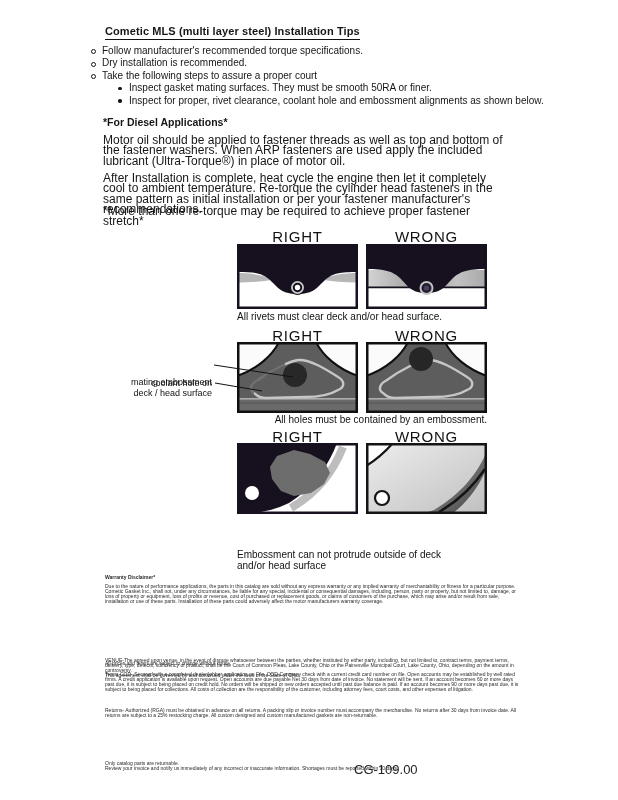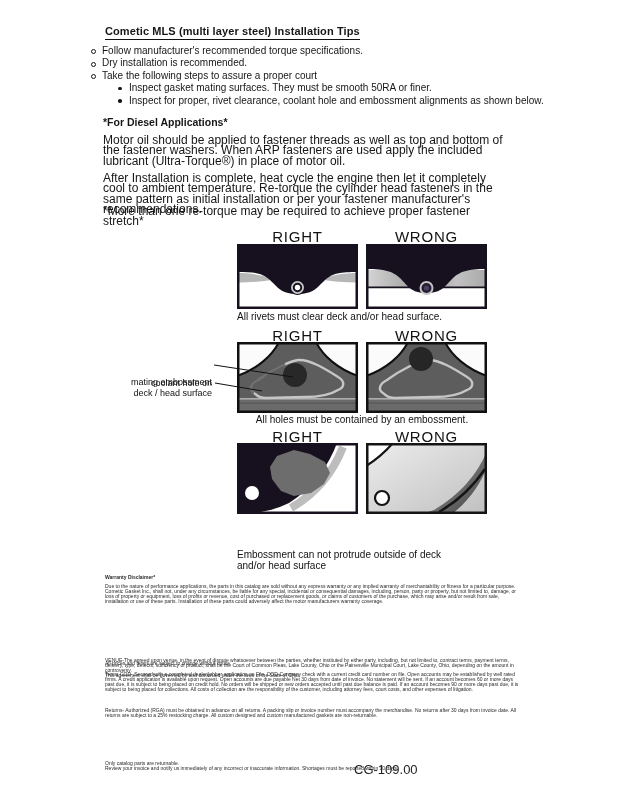--- a/index.html
+++ b/index.html
@@ -128,21 +128,21 @@
     <path d="M0,0 H42 C35,14 20,27 0,34 Z" fill="#fbfbfb"></path>
     <path d="M42,0 C35,14 20,27 0,34" stroke="#101010" stroke-width="2" fill="none"></path>
     <path d="M121,0 H79 C86,14 101,27 121,34 Z" fill="#fbfbfb"></path>
     <path d="M79,0 C86,14 101,27 121,34" stroke="#101010" stroke-width="2" fill="none"></path>
     <path d="M17,51 C12,48 13,42 21,38 C36,27 53,19 61,18 C73,17 90,28 101,35 C108,39 108,45 101,48 C93,53 82,55 68,55 L29,56 C21,56 20,53 17,51 Z" fill="none" stroke="#c6c6c6" stroke-width="2.4"></path>
     <circle cx="55" cy="17" r="12" fill="#262626"></circle>
     <rect x="1.25" y="1.25" width="118.5" height="68.5" fill="none" stroke="#101010" stroke-width="2.5"></rect>
   </svg>
 </div>
 
-<div class="caption" style="left:237px;top:415px;width:250px;text-align:center;">All holes must be contained by an embossment.</div>
+<div class="caption" style="left:237px;top:415px;width:250px;text-align:right;">All holes must be contained by an embossment.</div>
 
 <div class="figlabel" style="left:237px;top:428px;">RIGHT</div>
 <div class="figlabel" style="left:366px;top:428px;">WRONG</div>
 
 <div class="figbox" style="left:237px;top:443px;">
   <svg width="121" height="71" viewBox="0 0 121 71">
     <rect x="0" y="0" width="121" height="71" fill="#ffffff"></rect>
     <path d="M106,4 C97,27 80,50 54,65" stroke="#bdbdbd" stroke-width="8" fill="none"></path>
     <path d="M0,0 H100 C92,22 76,45 52,60 C36,68 18,71 0,71 Z" fill="#17111f"></path>
     <polygon points="40,13 57,7 73,11 88,19 93,30 87,41 74,50 57,53 44,48 35,36 33,24" fill="#6d6d6d"></polygon>

